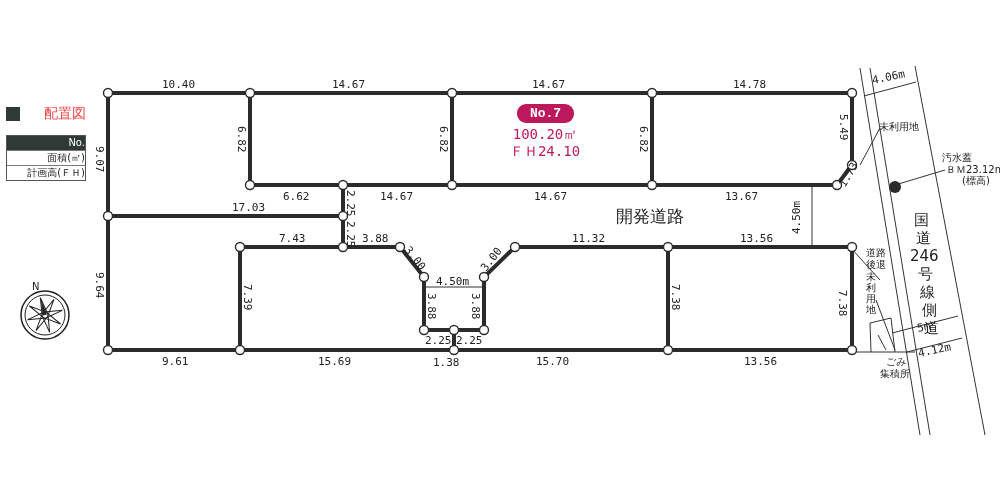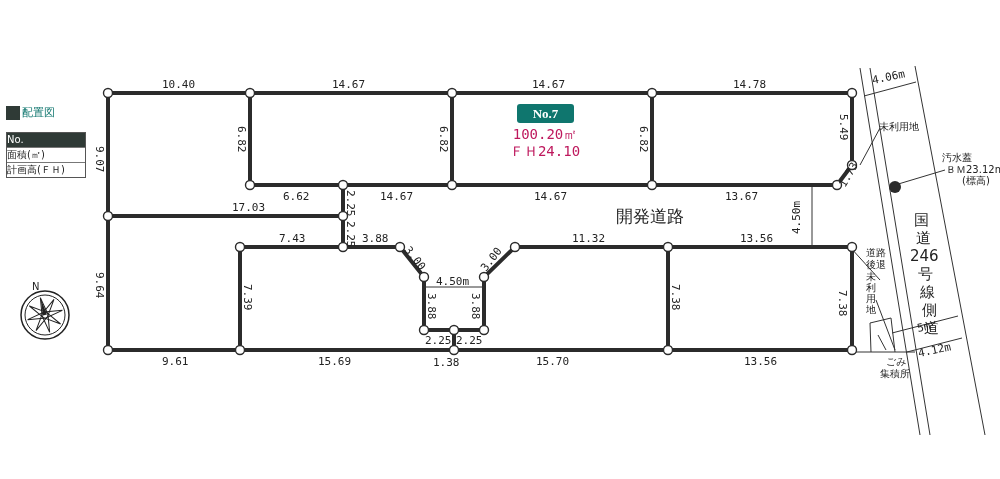--- a/index.html
+++ b/index.html
@@ -5,26 +5,26 @@
   html, body { margin:0; padding:0; background:#ffffff; }
   body { width:1000px; height:479px; position:relative; overflow:hidden; font-family:"DejaVu Sans", sans-serif; }
   #plan { position:absolute; left:0; top:0; width:1000px; height:479px; }
   .lot { stroke:#2b2b2b; stroke-width:4; fill:none; stroke-linecap:square; }
   .thin { stroke:#333; stroke-width:1; fill:none; }
   .node { fill:#fff; stroke:#2b2b2b; stroke-width:1.4; }
   .dim { font-family:"DejaVu Sans Mono", monospace; font-size:11px; fill:#222; }
   .lbl { font-family:"DejaVu Sans", sans-serif; font-size:10px; fill:#222; }
   .road-label { font-family:"DejaVu Sans", sans-serif; font-size:17px; fill:#222; }
   .title-block { position:absolute; left:6px; top:105px; }
-  .title { display:flex; align-items:center; font-size:11px; color:#0f766e; font-family:"DejaVu Sans", sans-serif; }
+  .title { display:flex; align-items:center; font-size:14px; color:#ef4444; font-family:"DejaVu Sans", sans-serif;justify-content:space-between; }
   .title .sq { width:14px; height:14px; background:#2f3a36; margin-right:2px; }
   .legend { margin-top:12px; width:78px; border:1px solid #555; font-size:10px; font-family:"DejaVu Sans", sans-serif; }
-  .legend div { text-align:left; height:14px; line-height:14px; border-top:1px solid #777; color:#222; }
+  .legend div { text-align:right; height:14px; line-height:14px; border-top:1px solid #777; color:#222; }
   .legend div.head { background:#2f3a36; color:#fff; border-top:none; }
-  .badge { position:absolute; left:517px; top:104px; width:57px; height:19px; border-radius:3px; background:#0f766e; color:#fff; font-size:13px; text-align:center; line-height:19px; font-family:Liberation Serif, serif; font-weight:bold; }
+  .badge { position:absolute; left:517px; top:104px; width:57px; height:19px; border-radius:9px; background:#be185d; color:#fff; font-size:13px; text-align:center; line-height:19px; font-family:Liberation Mono, monospace; font-weight:bold; }
   .lotinfo { position:absolute; left:495px; top:126px; width:100px; text-align:center; font-family:"DejaVu Sans Mono", monospace; font-size:14px; color:#be185d; line-height:17px; }
 </style>
 </head>
 <body>
 
 <div class="title-block">
   <div class="title">
     <span class="sq"></span>
     <span>配置図</span>
   </div>

